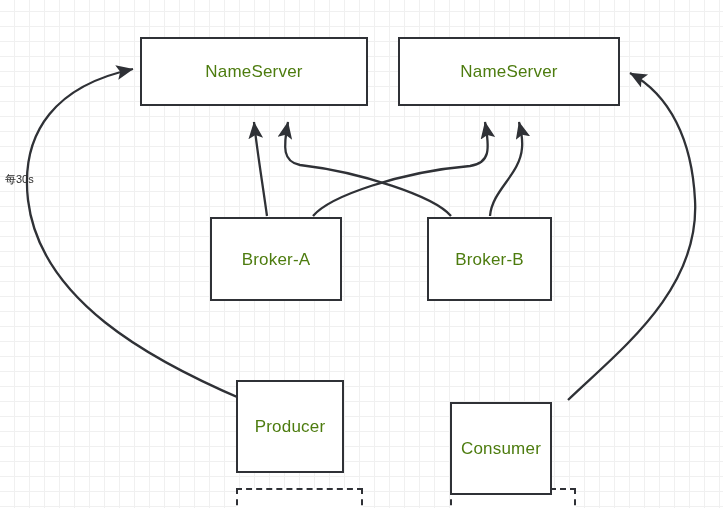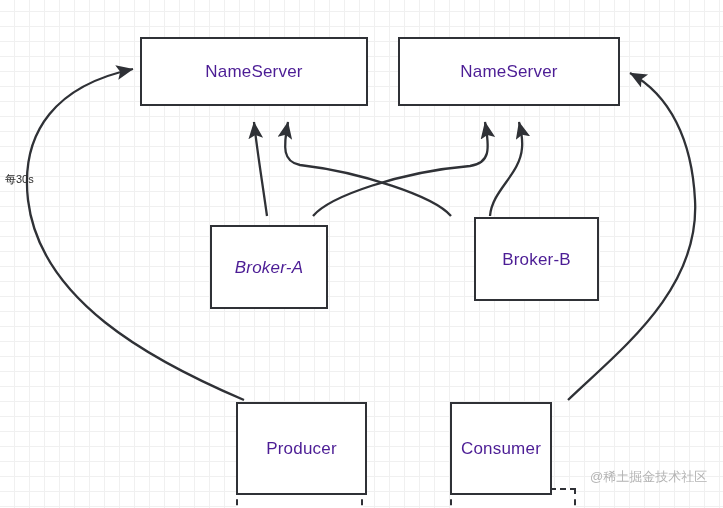--- a/index.html
+++ b/index.html
@@ -37,21 +37,21 @@
     pointer-events: none;
   }
   .node {
     position: absolute;
     box-sizing: border-box;
     background: #ffffff;
     border: 2.5px solid #2f3136;
     display: flex;
     align-items: center;
     justify-content: center;
-    color: #4c1d95;
+    color: #4d7c0f;
     font-size: 17px;
     letter-spacing: 0.2px;
     z-index: 3;
   }
   .node-label {
     white-space: nowrap;
     line-height: 1;
   }
   .edge-label {
     position: absolute;
@@ -112,33 +112,32 @@
   </svg>
 
   <div class="node" style="left:140px; top:37px; width:228px; height:69px;">
     <span class="node-label">NameServer</span>
   </div>
 
   <div class="node" style="left:398px; top:37px; width:222px; height:69px;">
     <span class="node-label">NameServer</span>
   </div>
 
-  <div class="node" style="left:210px; top:225px; width:118px; height:84px;font-style:italic;">
+  <div class="node" style="left:210px; top:217px; width:132px; height:84px;">
     <span class="node-label">Broker-A</span>
   </div>
 
-  <div class="node" style="left:427px; top:217px; width:125px; height:84px;margin-left:47px;">
+  <div class="node" style="left:427px; top:217px; width:125px; height:84px;">
     <span class="node-label">Broker-B</span>
   </div>
 
-  <div class="node" style="left:236px; top:402px; width:131px; height:93px;align-items:center;">
+  <div class="node" style="left:236px; top:380px; width:108px; height:93px;align-items:center;">
     <span class="node-label">Producer</span>
   </div>
 
   <div class="node" style="left:450px; top:402px; width:102px; height:93px;">
     <span class="node-label">Consumer</span>
   </div>
 
   <div class="edge-label" style="left:5px; top:174px;">每30s</div>
 
-  <div class="watermark" style="left:590px; top:470px;">@稀土掘金技术社区</div>
 
 </div>
 
 </body></html>

